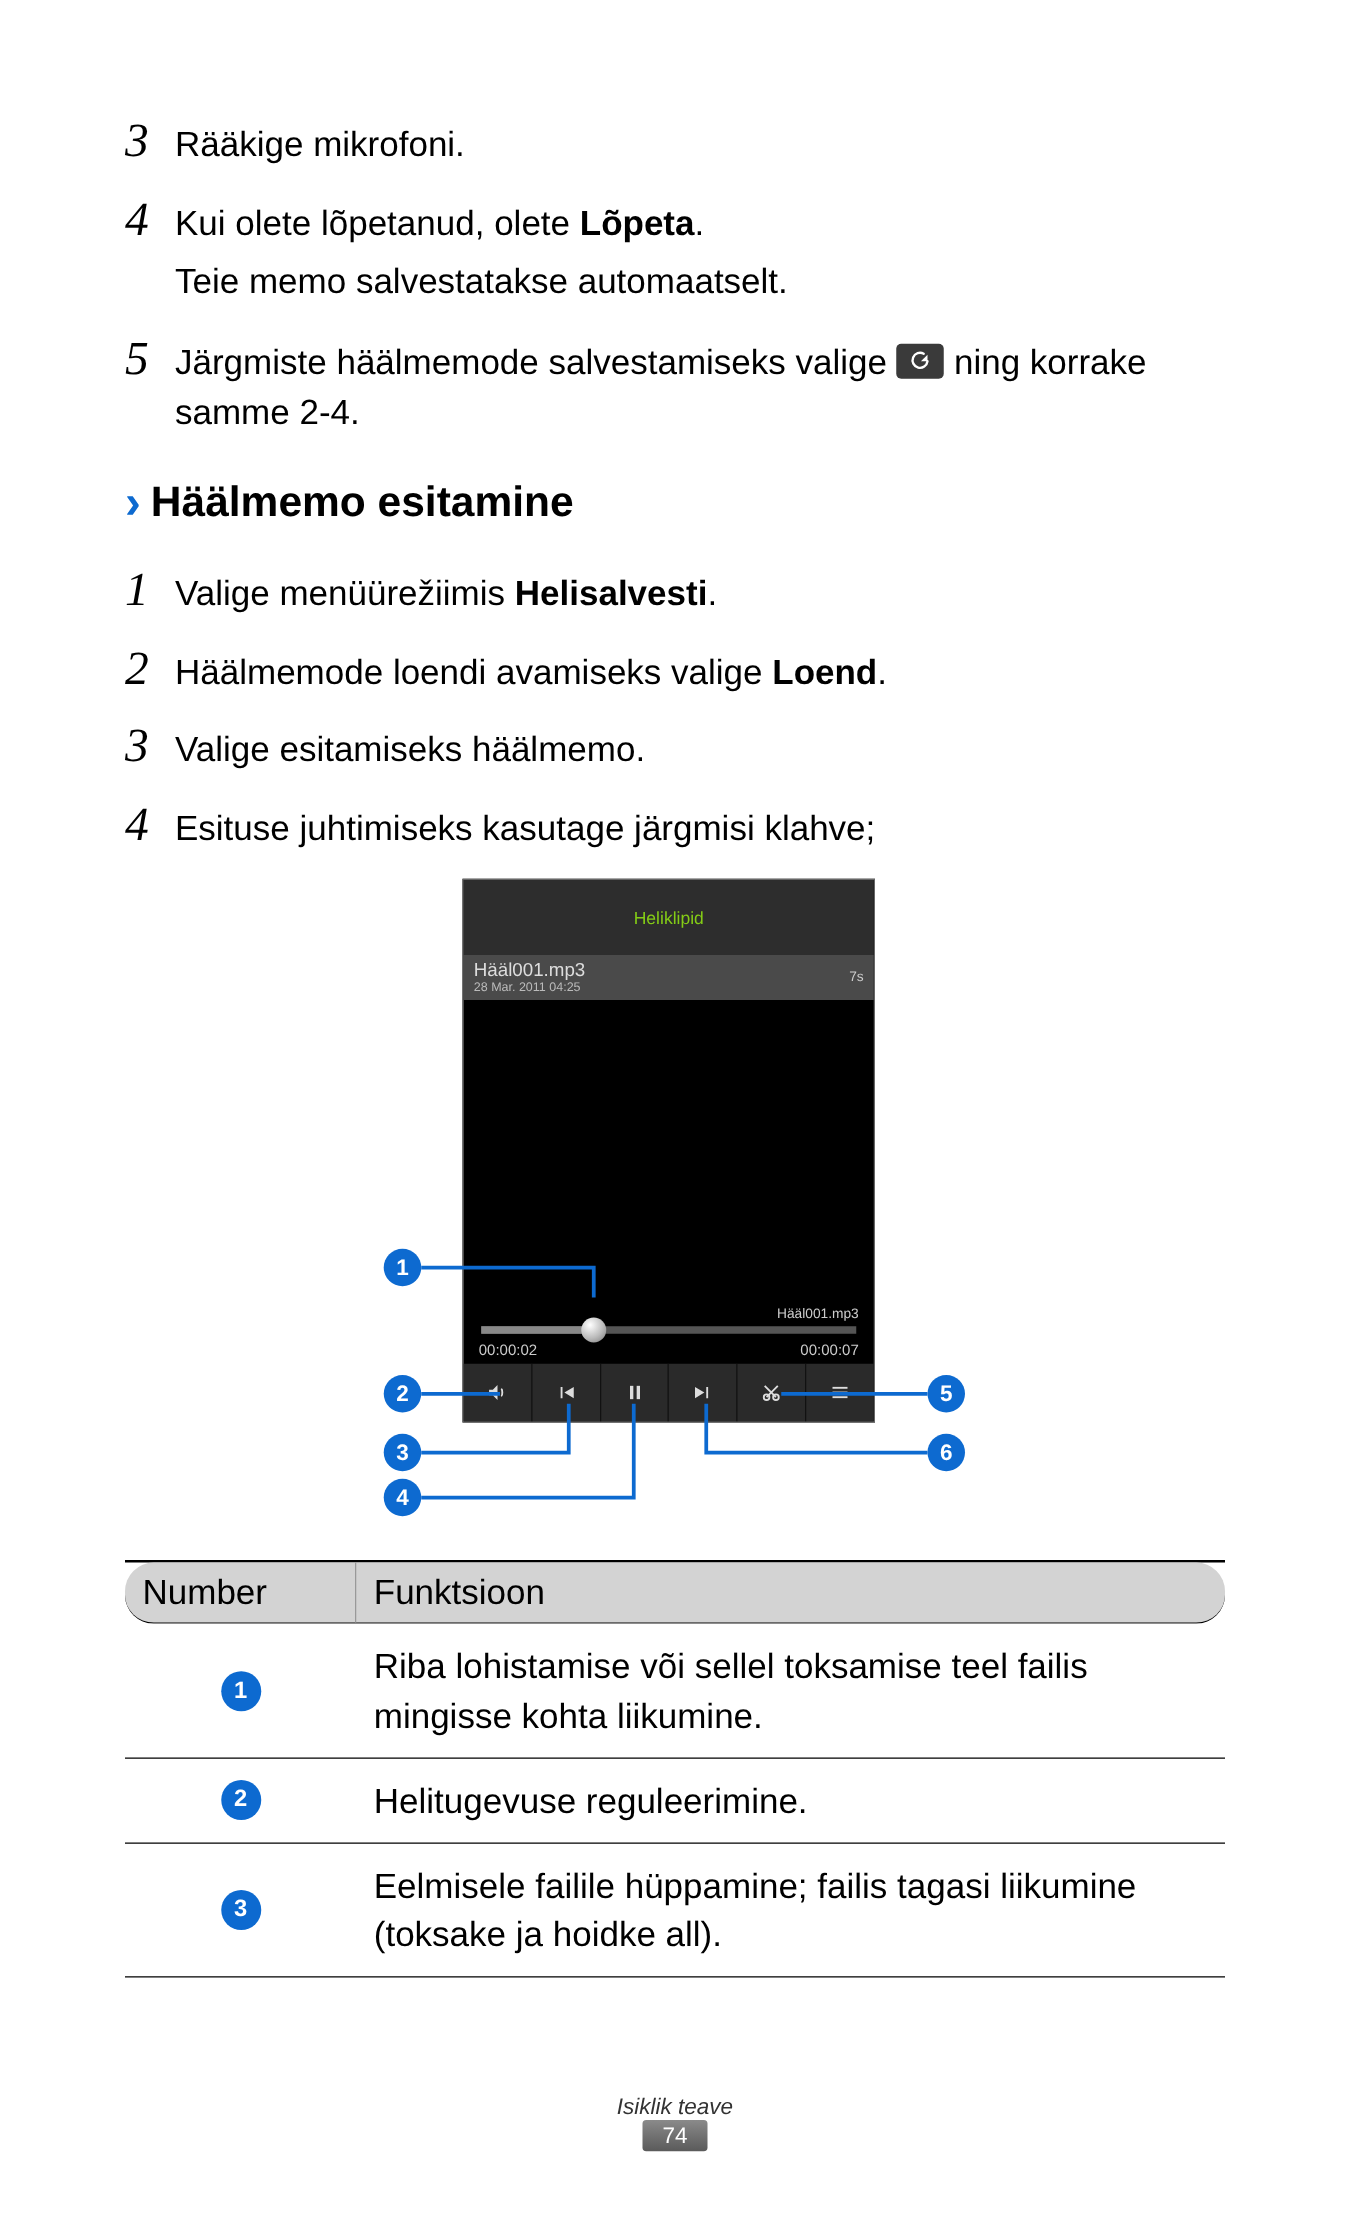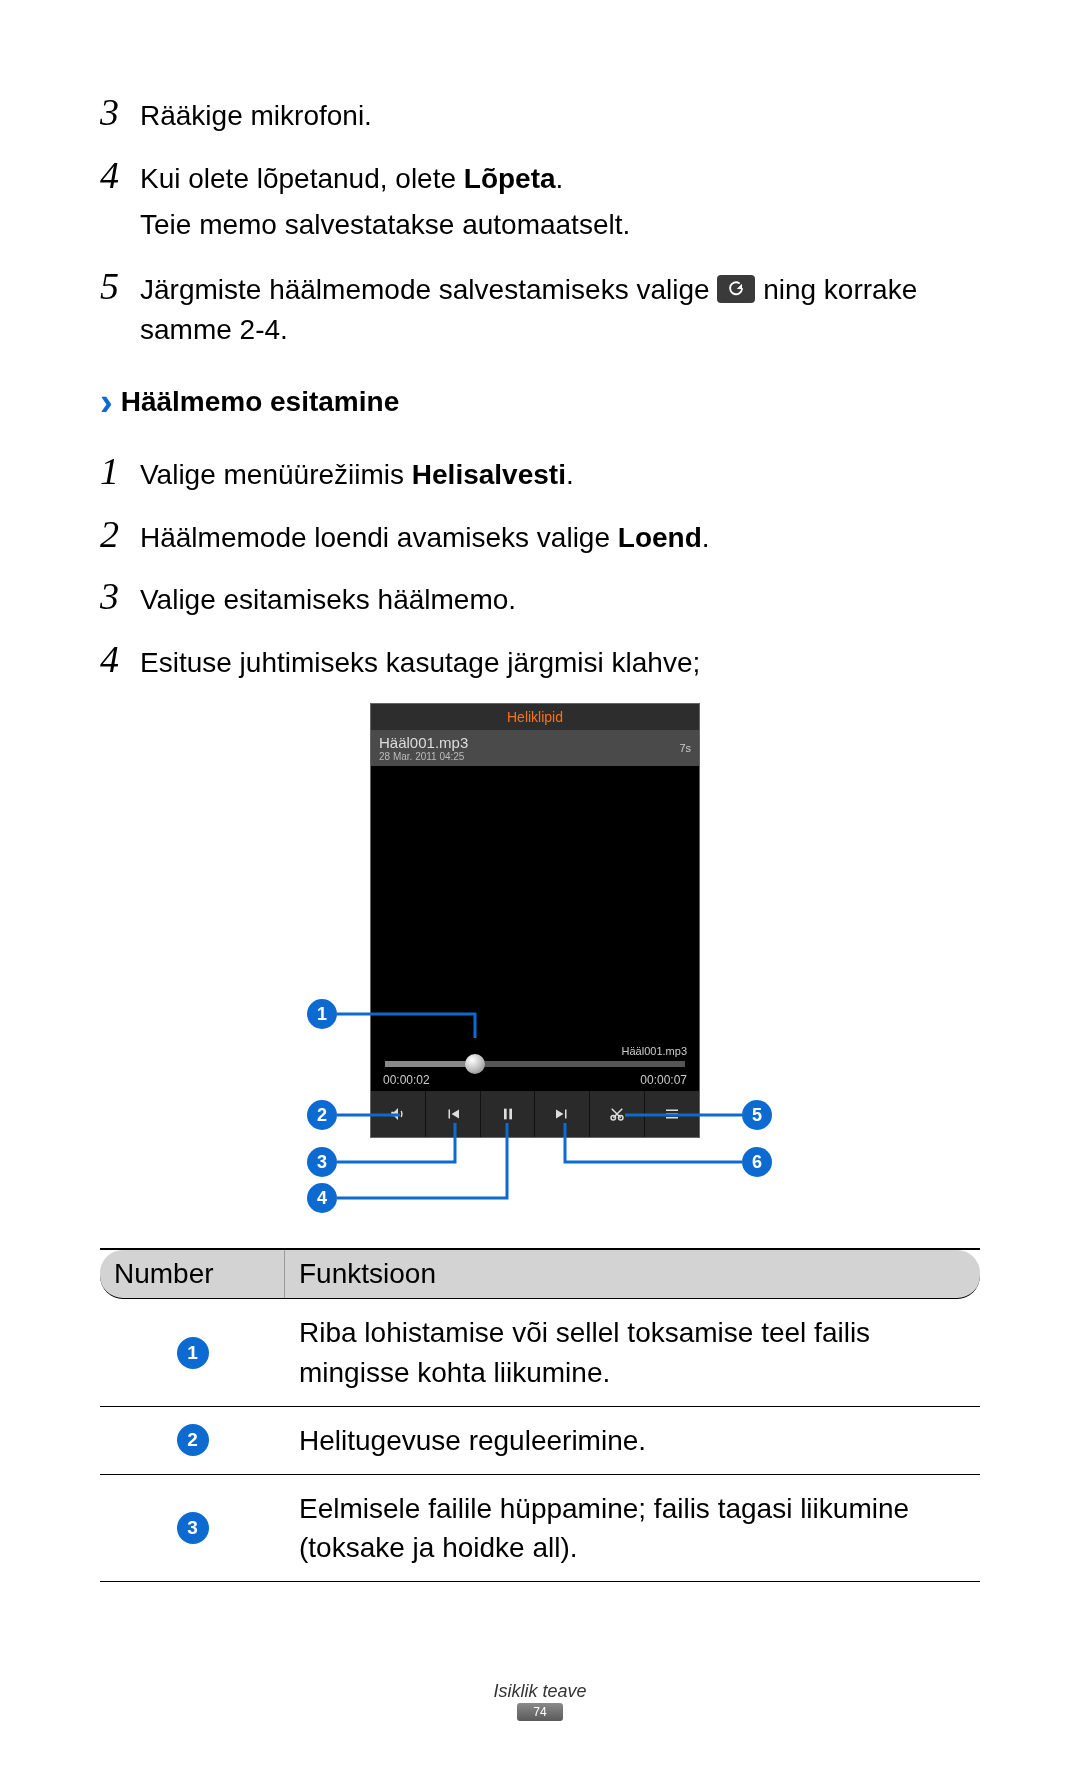--- a/index.html
+++ b/index.html
@@ -59,21 +59,21 @@
     display: flex;
     align-items: center;
   }
   .chevron {
     color: #0d6ad0;
     font-size: 38px;
     font-weight: 900;
     margin-right: 8px;
   }
   .heading-text {
-    font-size: 28px;
+    font-size: 34px;
     font-weight: 700;
   }
   .second-list { margin-top: 10px; }
 
   .figure-wrap {
     display: flex;
     justify-content: center;
     margin-top: 20px;
     margin-bottom: 35px;
   }
@@ -86,24 +86,24 @@
     position: absolute;
     left: 115px;
     top: 0;
     width: 330px;
     height: 435px;
     background: #000;
     border: 1px solid #666;
   }
   .phone-titlebar {
     background: #2d2d2d;
-    color: #f97316;
+    color: #84cc16;
     text-align: center;
     font-size: 14px;
-    padding: 5px 0;
+    padding: 22px 0;
   }
   .file-row {
     background: #4a4a4a;
     padding: 4px 8px;
     display: flex;
     justify-content: space-between;
     align-items: center;
     color: #ddd;
   }
   .file-left { font-size: 15px; }
@@ -243,21 +243,21 @@
   .footer-label {
     font-style: italic;
     font-size: 18px;
     color: #333;
     margin-bottom: 0;
   }
   .page-badge {
     display: inline-block;
     background: linear-gradient(to bottom, #8a8a8a, #5a5a5a);
     color: #fff;
-    font-size: 12px;
+    font-size: 18px;
     padding: 2px 16px;
     border-radius: 3px;
   }
 </style>
 </head>
 <body>
 
 <div id="top-list">
     <div class="ol-item">
       <div class="ol-num">3</div>

